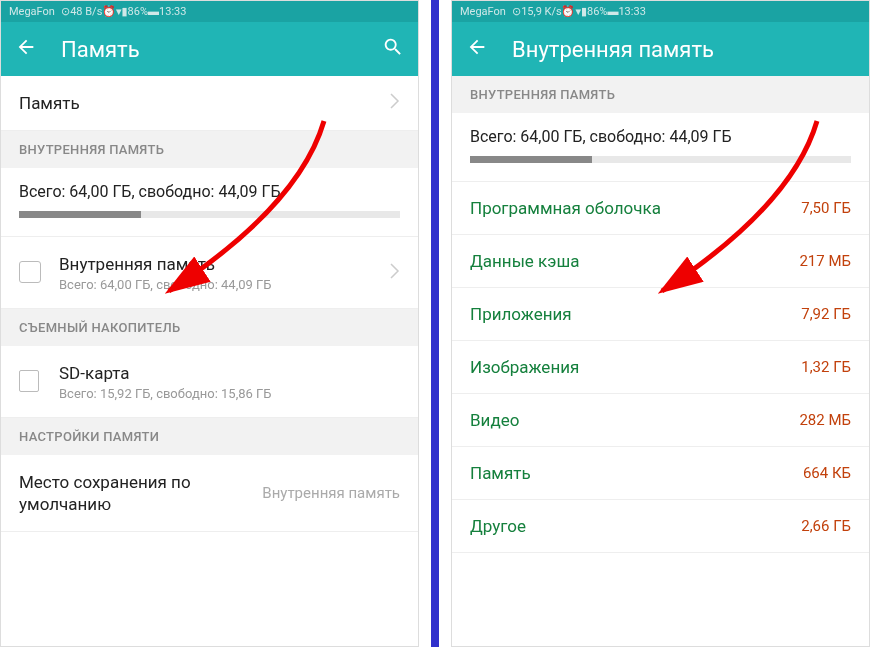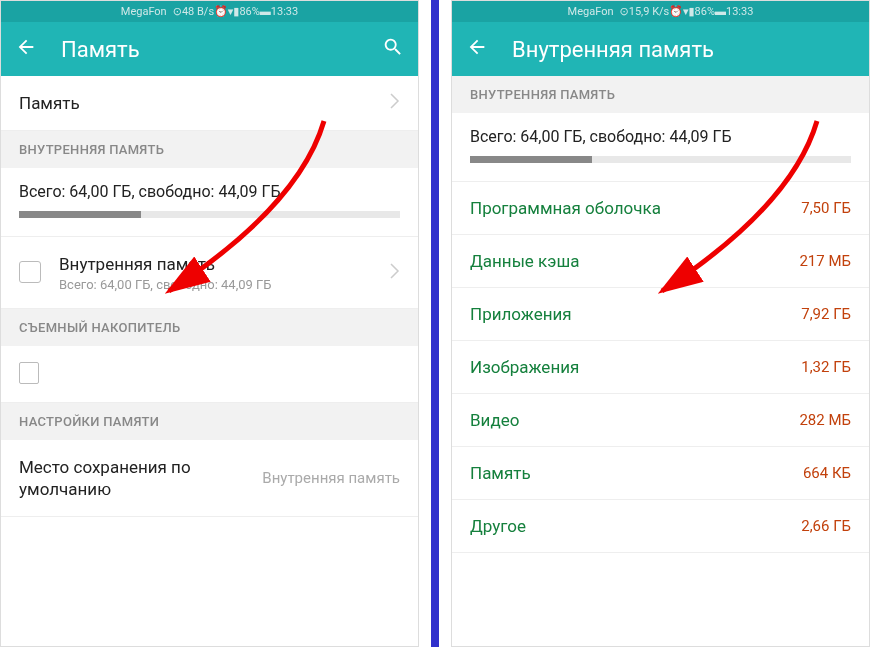--- a/index.html
+++ b/index.html
@@ -17,21 +17,21 @@
       background: #fff;
       position: relative;
       border: 1px solid #ddd;
       display: flex;
       flex-direction: column;
     }
     .status-bar {
       background: #1aa3a3;
       height: 21px;
       display: flex;
-      justify-content: center;
+      justify-content: flex-start;
       align-items: center;
       padding: 0 8px;
       font-size: 11px;
       color: #cfe8e8;
     }
     .status-left { display: flex; gap: 6px; align-items: center; }
     .status-right { display: flex; align-items: center; }
     .app-bar {
       background: #20b5b5;
       height: 54px;
@@ -225,20 +225,24 @@
             <path d="M1 1l7 7-7 7" stroke="#ccc" stroke-width="1.5" fill="none"></path>
           </svg>
       </span>
     </div>
 
     <div class="section-header">СЪЕМНЫЙ НАКОПИТЕЛЬ</div>
 
     <div class="row">
       <div class="row-icon">
         <div class="row-icon-sd"></div>
+      </div>
+      <div class="row-main">
+        <div class="row-label">SD-карта</div>
+        <div class="row-sub">Всего: 15,92 ГБ, свободно: 15,86 ГБ</div>
       </div>
     </div>
 
     <div class="section-header">НАСТРОЙКИ ПАМЯТИ</div>
 
     <div class="row">
       <div class="row-main">
         <div class="row-label">Место сохранения по умолчанию</div>
       </div>
       <div class="row-value" style="text-align:right">Внутренняя память</div>

